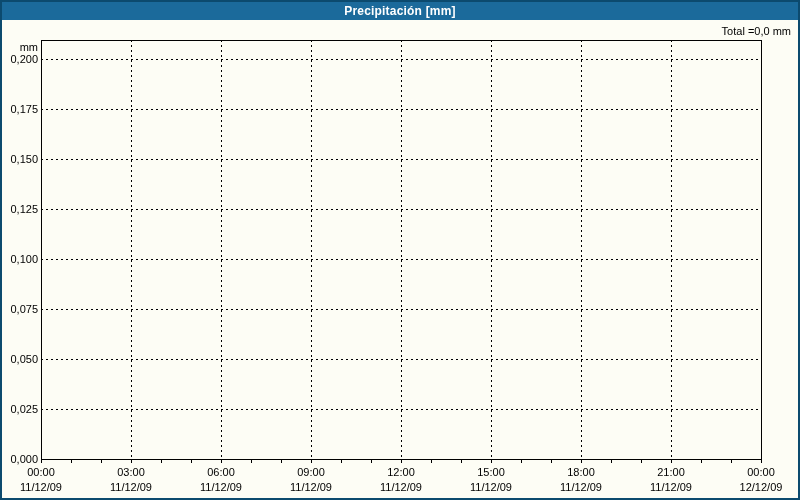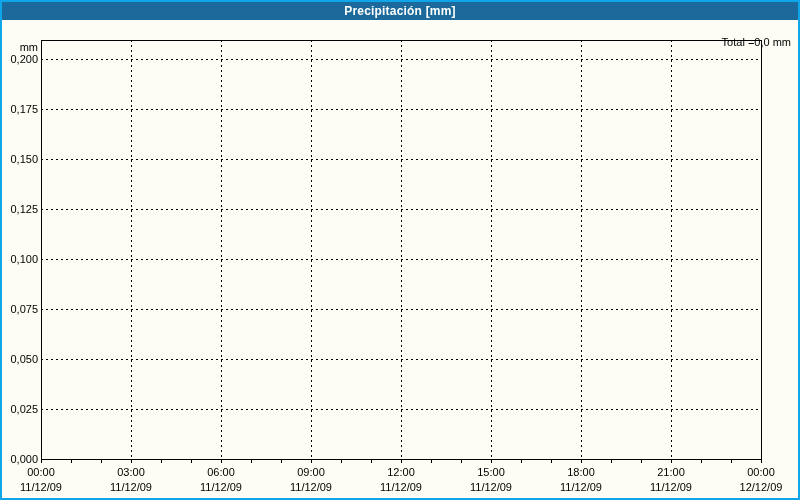--- a/index.html
+++ b/index.html
@@ -5,21 +5,21 @@
   html, body {
     margin: 0;
     padding: 0;
     background: #ffffff;
   }
   .window {
     position: relative;
     width: 800px;
     height: 500px;
     box-sizing: border-box;
-    border: 2px solid #0ea5e9;
+    border: 2px solid #0c4a6e;
     background: #FDFDF5;
     font-family: "Liberation Sans", "DejaVu Sans", sans-serif;
     overflow: hidden;
   }
   .titlebar {
     height: 18px;
     line-height: 18px;
     background: #1B6A9B;
     color: #FFFFFF;
     font-size: 12px;
@@ -27,21 +27,21 @@
     text-align: center;
     letter-spacing: 0.2px;
   }
   .chart-area {
     position: relative;
     width: 796px;
     height: 478px;
   }
   .total-label {
     position: absolute;
-    top: 16px;
+    top: 5px;
     right: 7px;
     font-size: 11px;
     color: #000000;
     z-index: 2;
   }
   svg.chart {
     position: absolute;
     left: 0;
     top: 0;
   }

